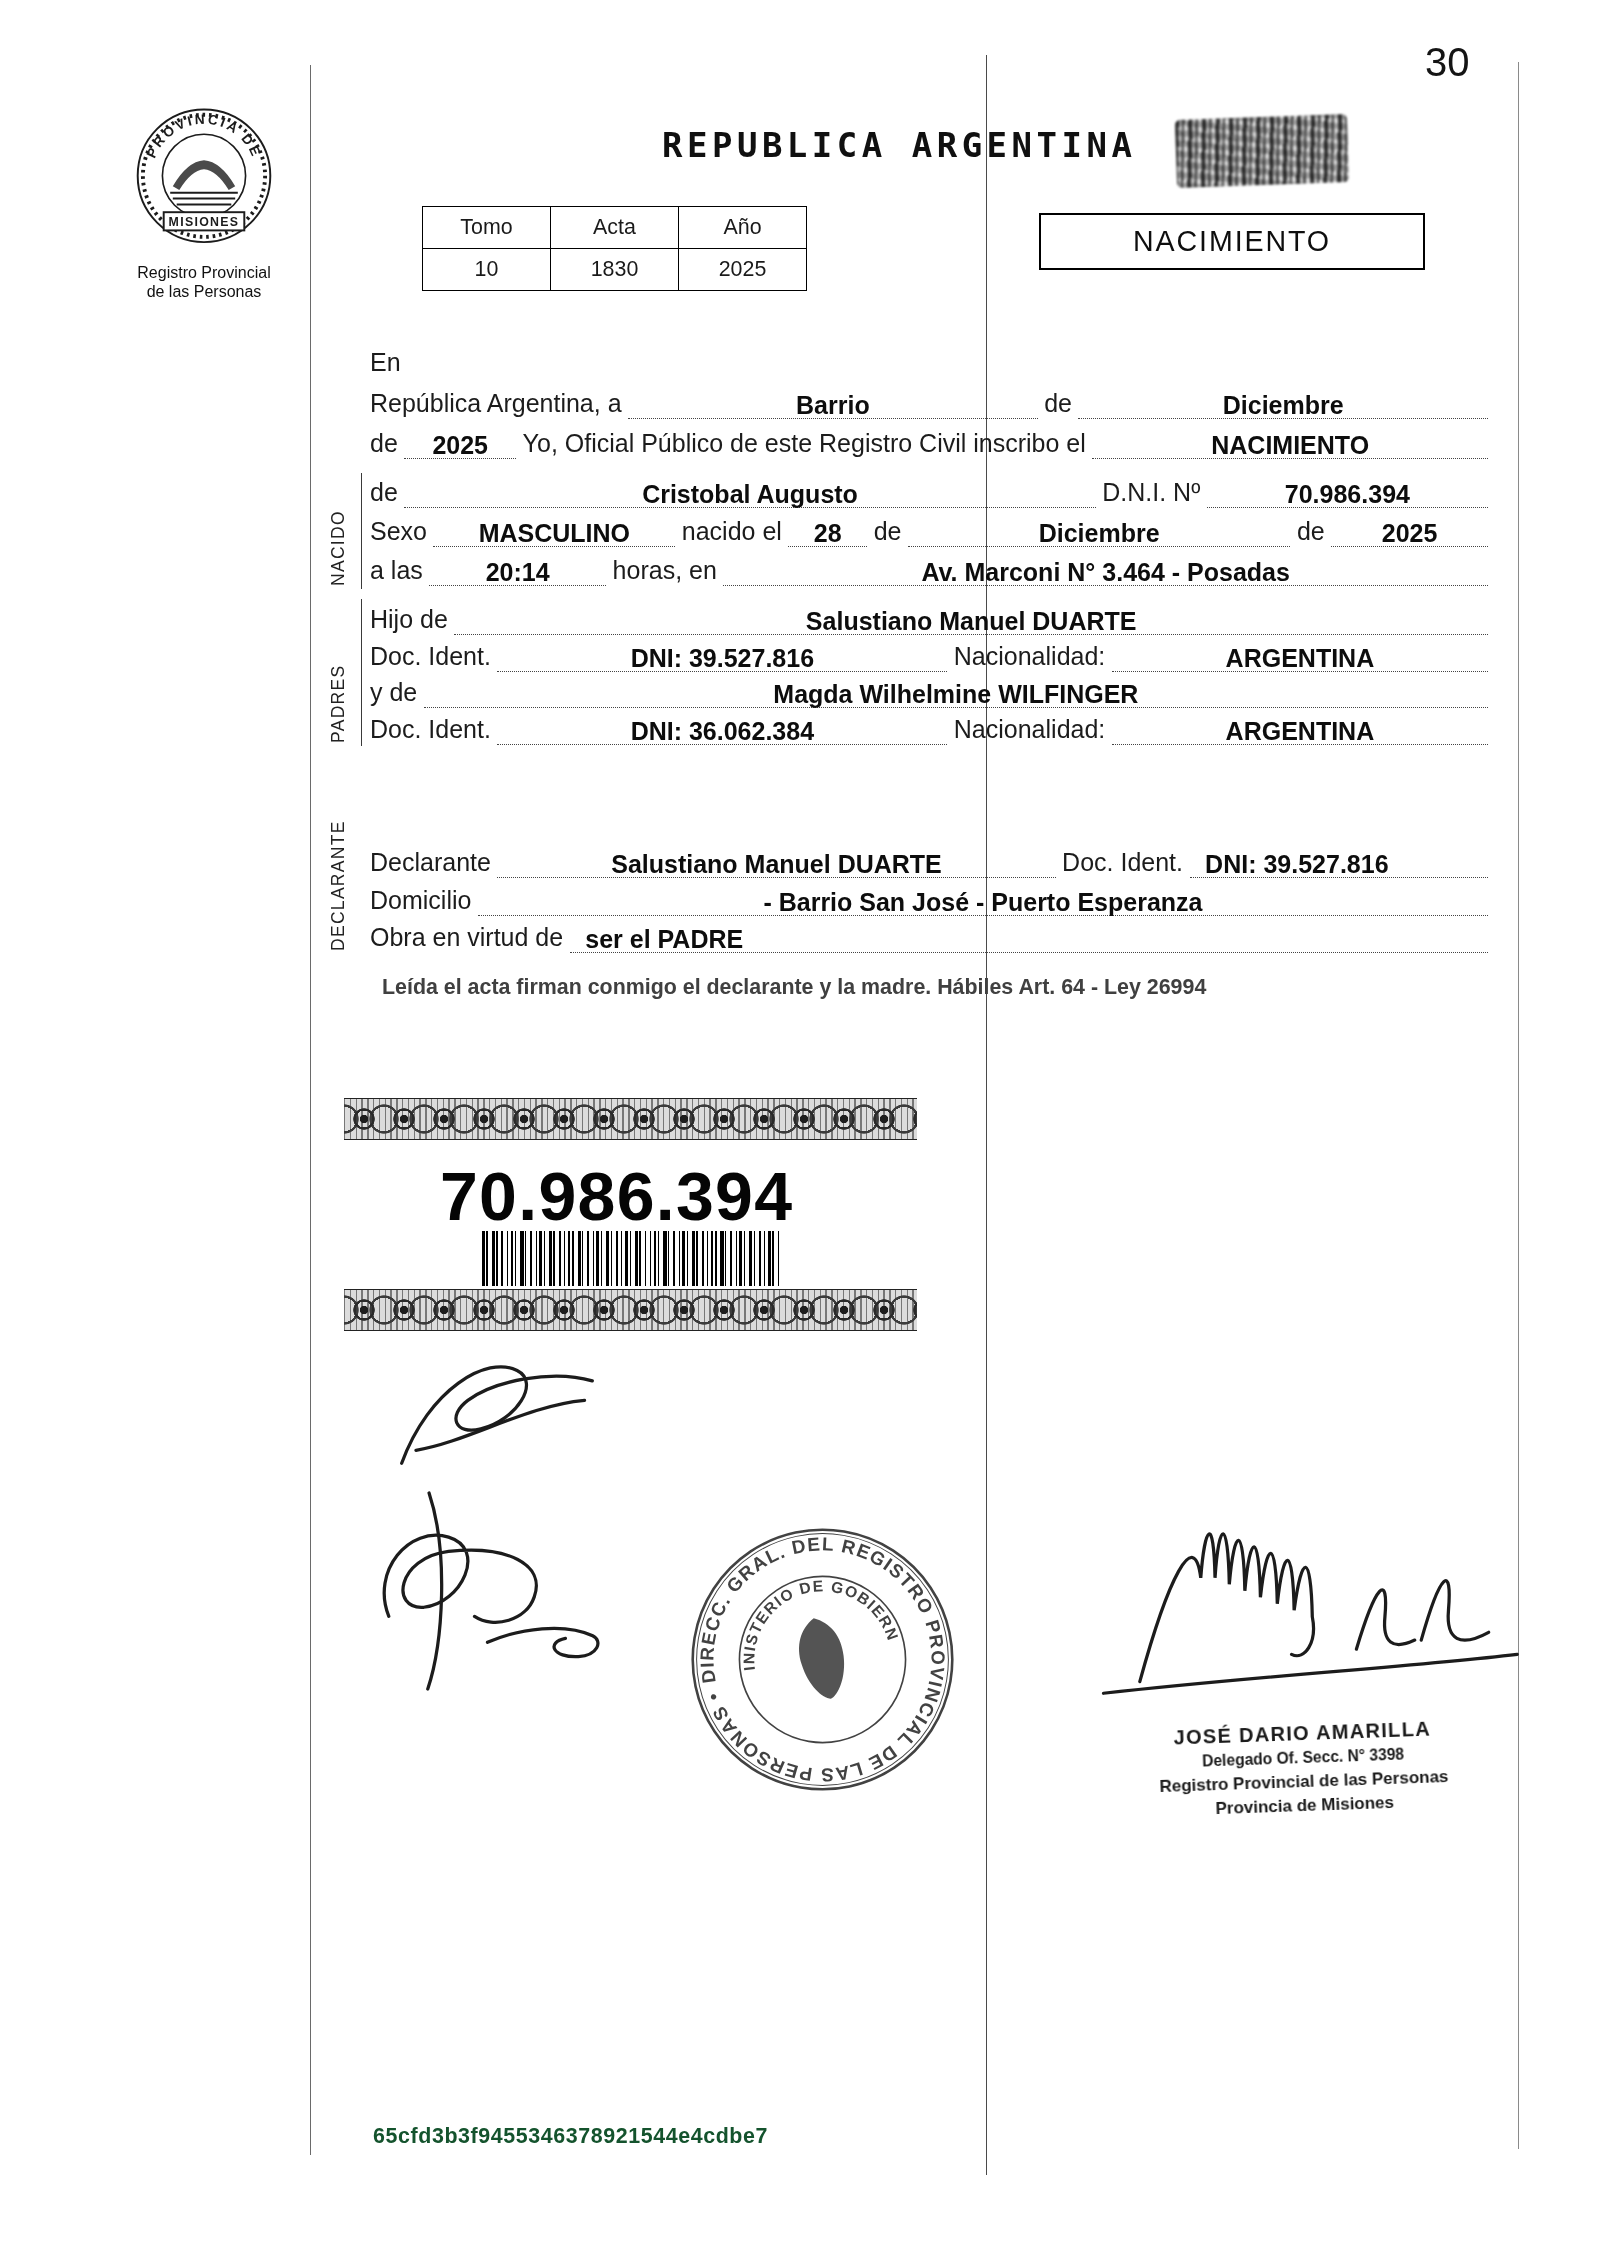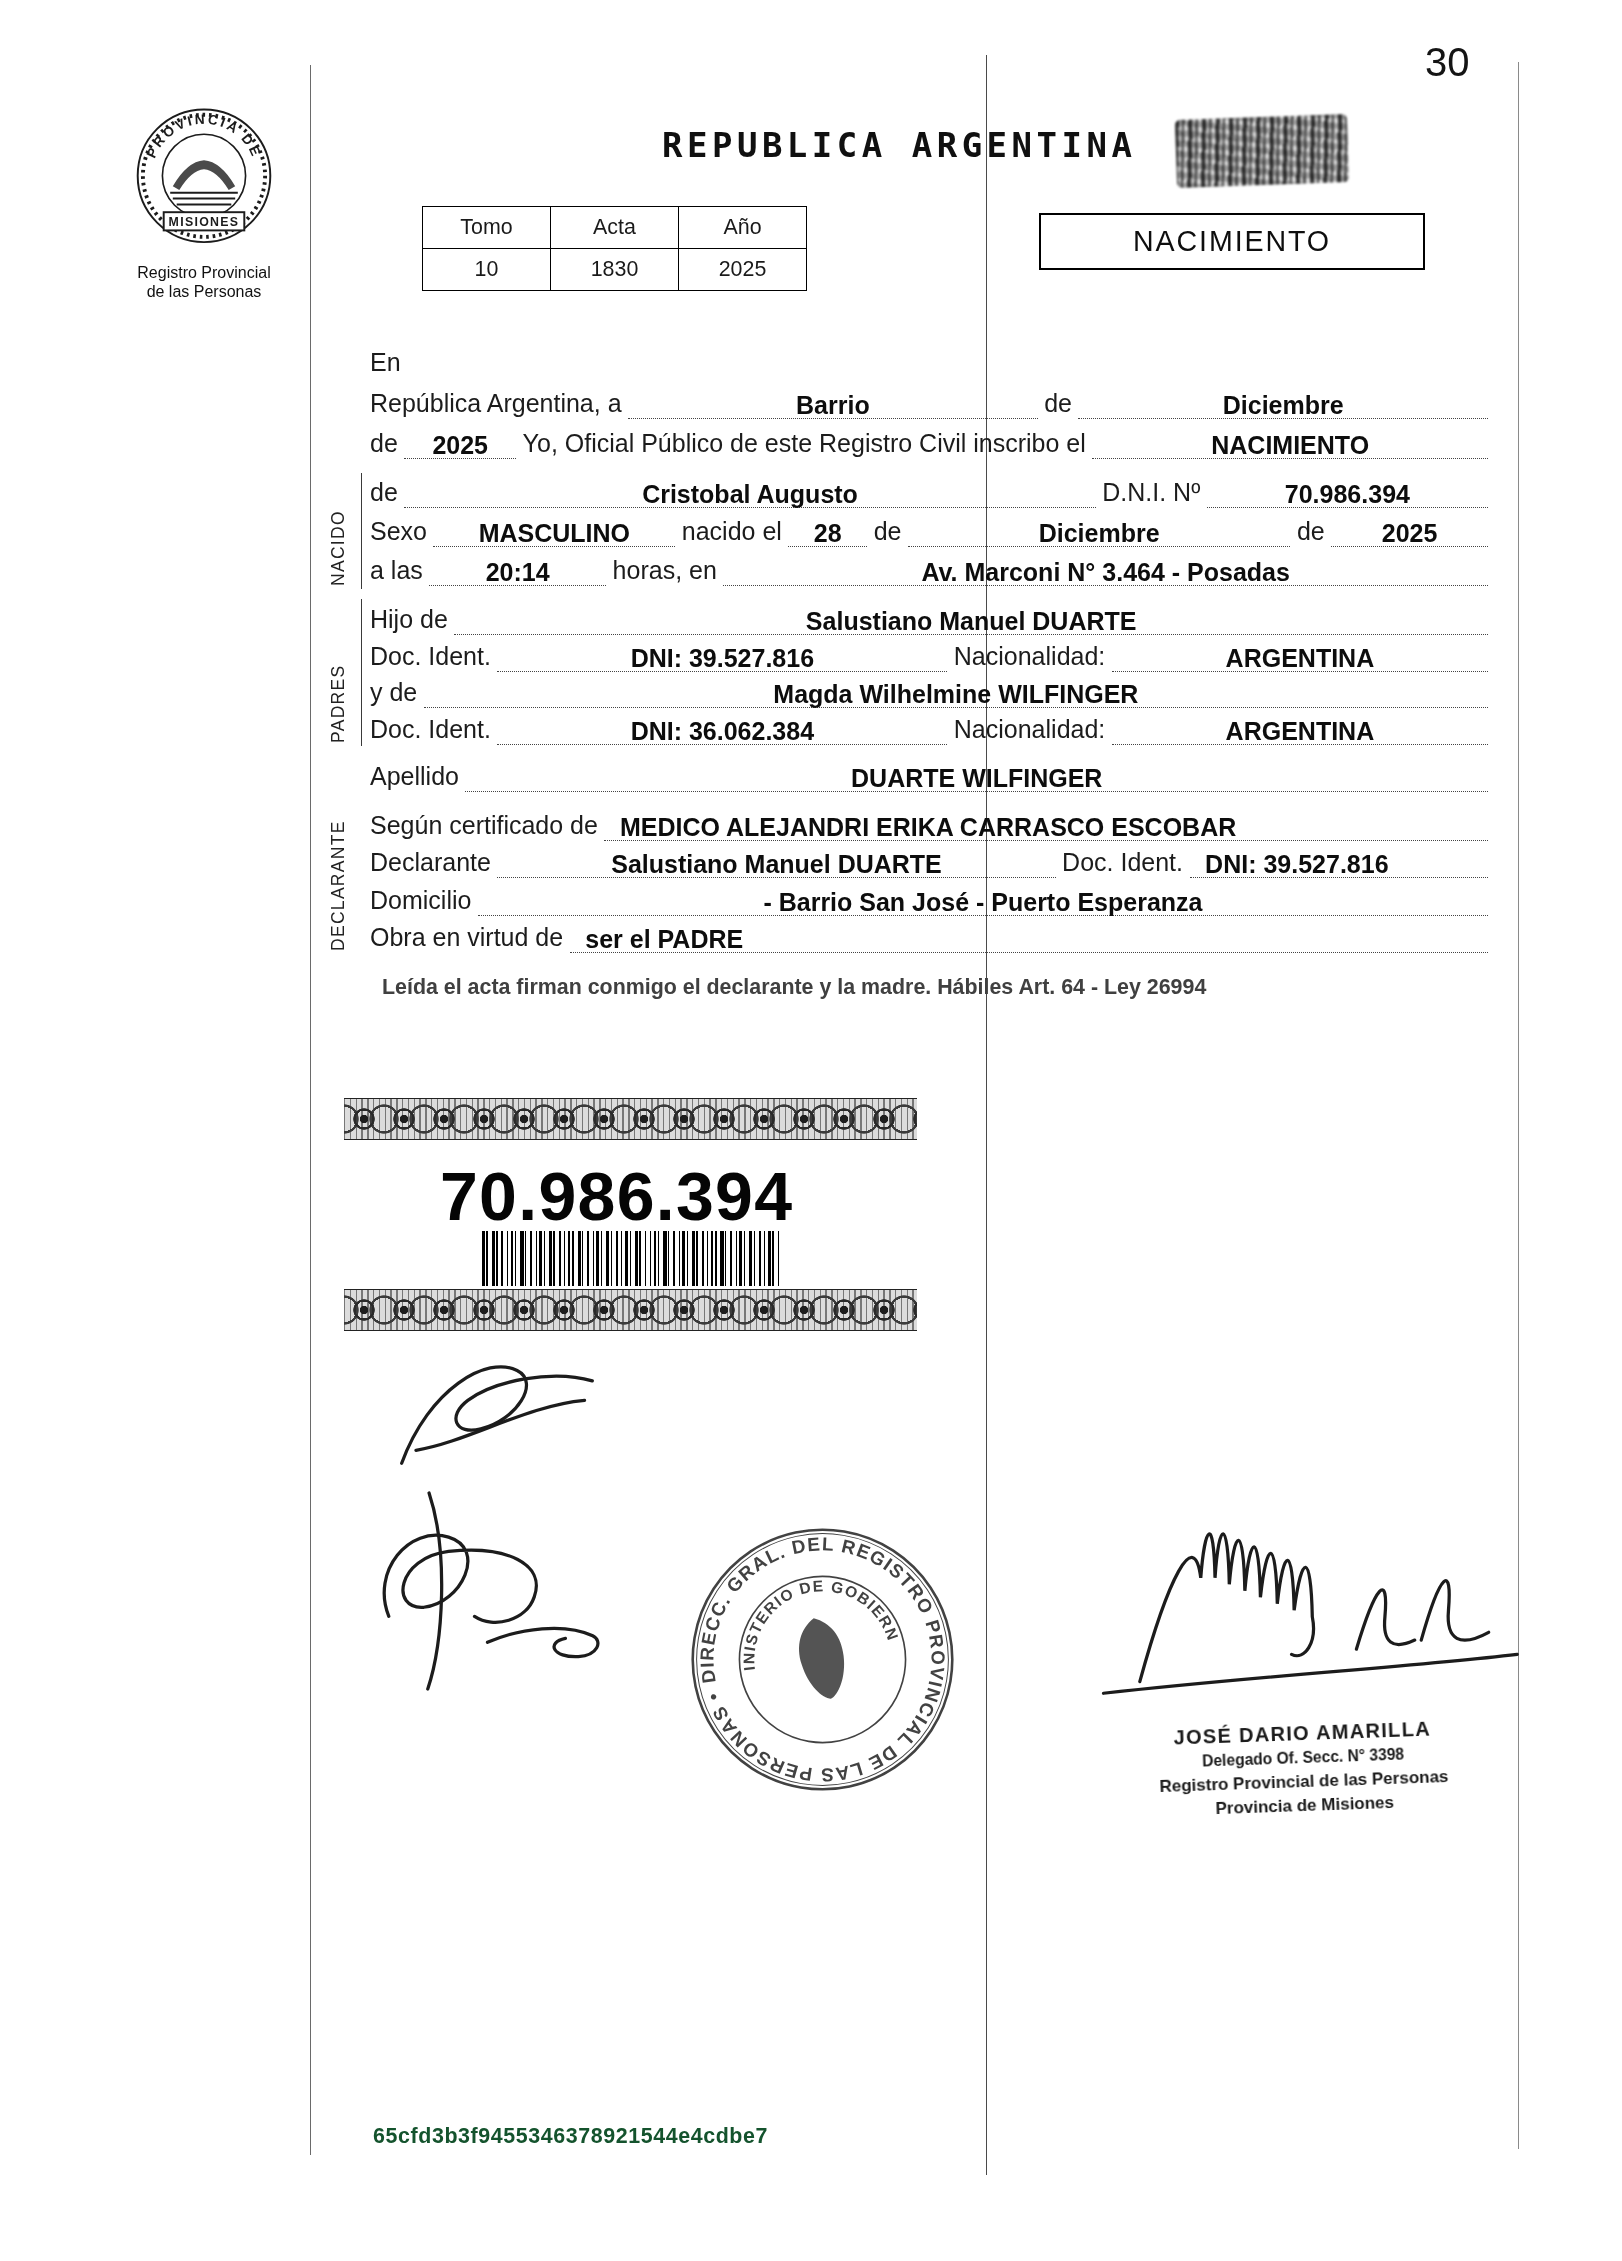--- a/index.html
+++ b/index.html
@@ -231,29 +231,21 @@
     <span class="fill"><span class="val">Magda Wilhelmine WILFINGER</span></span>
   </div>
 
   <div class="frow" style="top:711px">
     <span class="lbl">Doc. Ident.</span>
     <span class="fill fx12"><span class="val">DNI: 36.062.384</span></span>
     <span class="mid">Nacionalidad:</span>
     <span class="fill"><span class="val">ARGENTINA</span></span>
   </div>
 
-  <div class="frow" style="top:758px">
-    <span class="lbl">Apellido</span>
-    <span class="fill"><span class="val">DUARTE WILFINGER</span></span>
-  </div>
-
-  <div class="frow" style="top:807px">
-    <span class="lbl">Según certificado de</span>
-    <span class="fill left"><span class="val">MEDICO ALEJANDRI ERIKA CARRASCO ESCOBAR</span></span>
-  </div>
+
 
   <div class="frow" style="top:844px">
     <span class="lbl">Declarante</span>
     <span class="fill fx14"><span class="val">Salustiano Manuel DUARTE</span></span>
     <span class="mid">Doc. Ident.</span>
     <span class="fill f-430 left"><span class="val">DNI: 39.527.816</span></span>
   </div>
 
   <div class="frow" style="top:882px">
     <span class="lbl">Domicilio</span>

